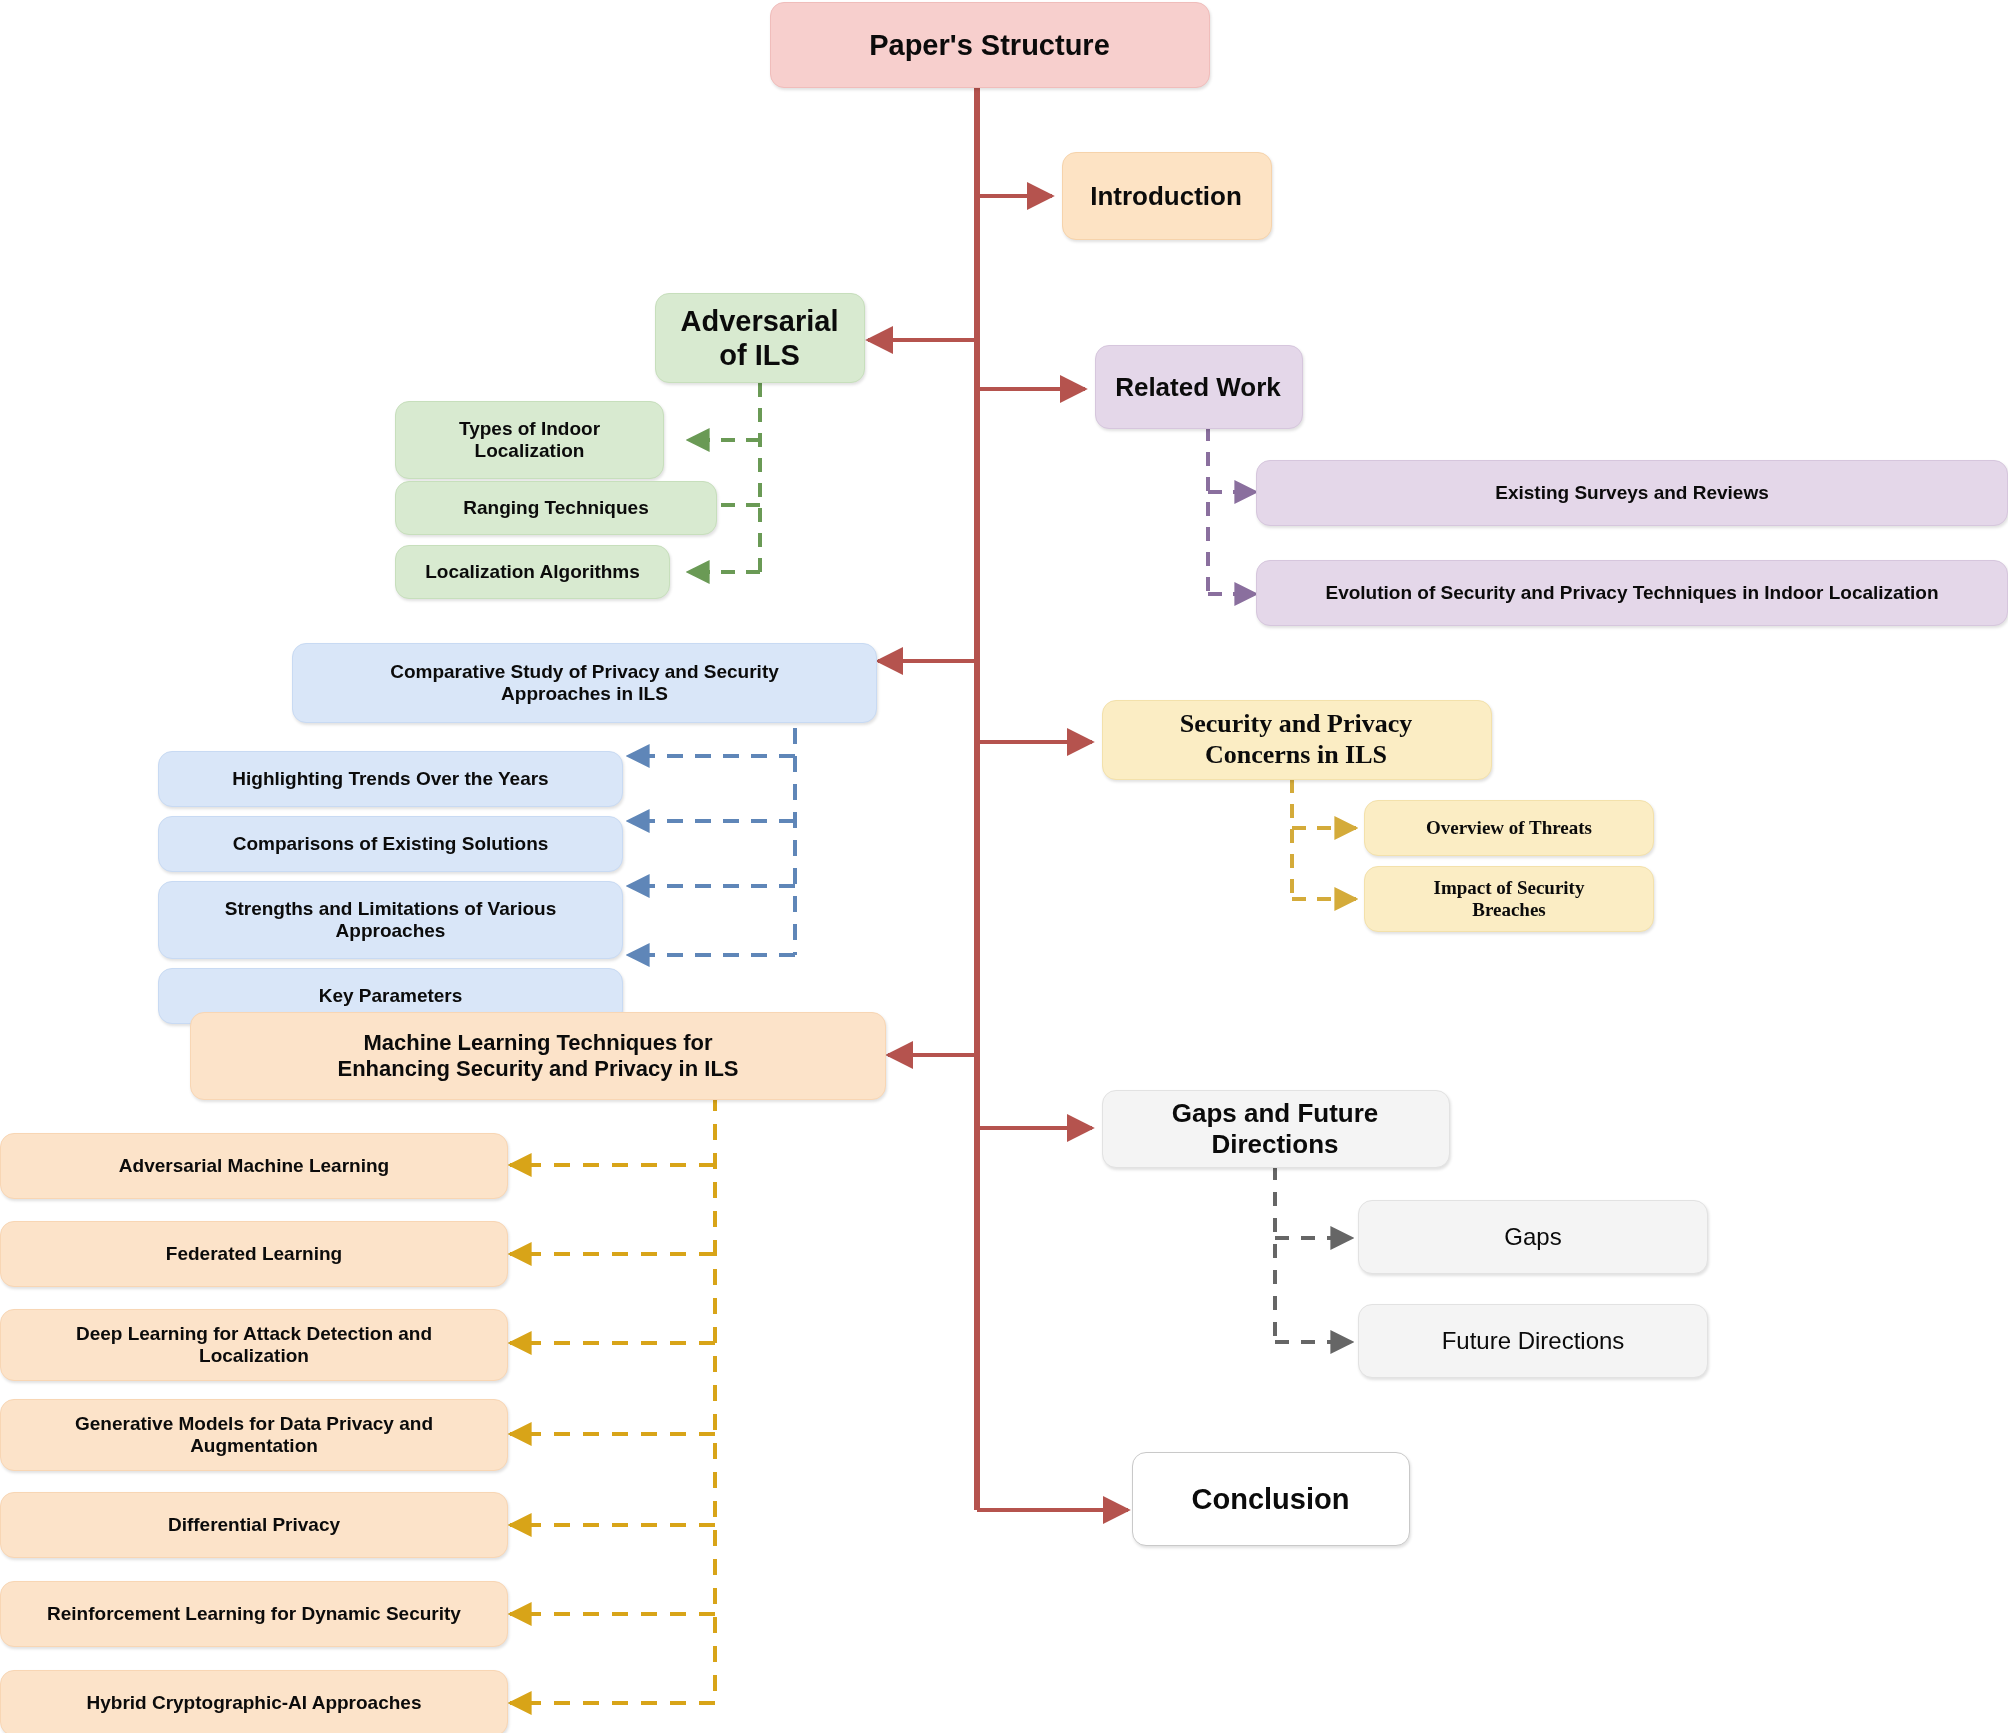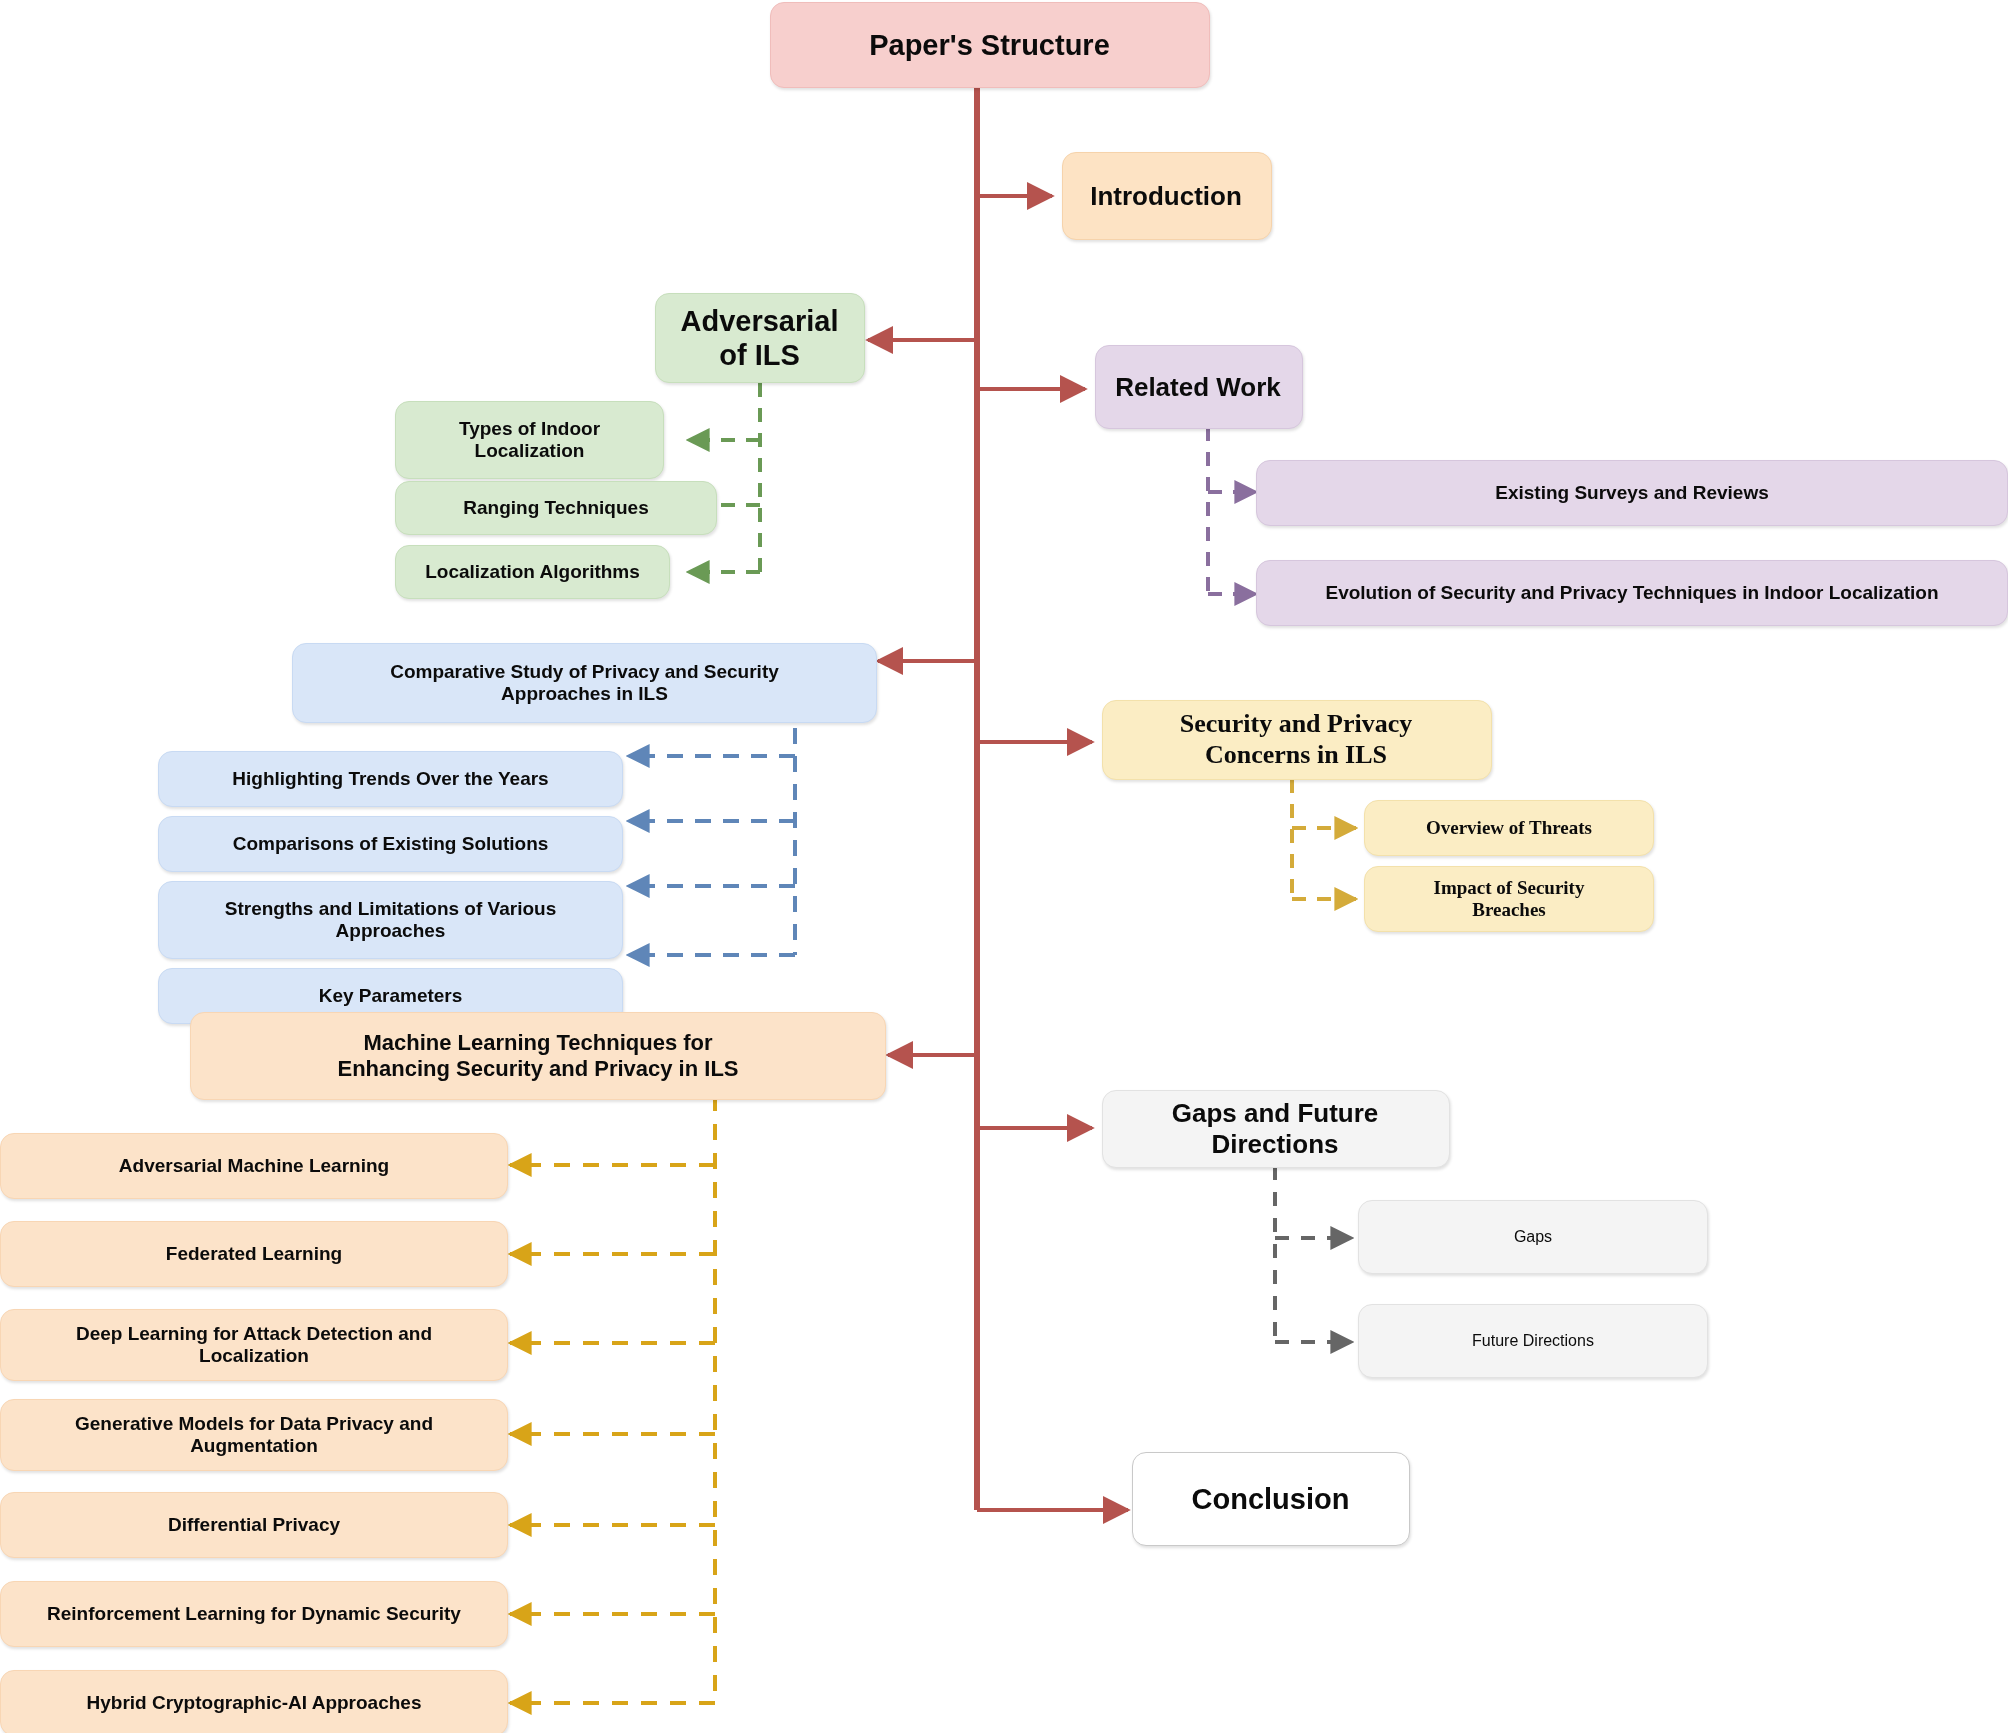--- a/index.html
+++ b/index.html
@@ -51,21 +51,21 @@
   .c-yellow { background: #fbedc4; border: 1px solid #f3e1ab; font-family: Liberation Serif, serif; }
   .c-orange { background: #fce3c9; border: 1px solid #f8d6b4; }
   .c-gray   { background: #f4f4f4; border: 1px solid #e2e2e2; }
   .c-white  { background: #ffffff; border: 1px solid #c9c9c9; }
 
   
   .t-xl { font-size: 29px; padding-left: 9px; }
   .t-lg { font-size: 26px; padding-left: 8px; }
   .t-md { font-size: 22px; }
   .t-sm { font-size: 19px; }
-  .t-rg { font-size: 16px; font-weight: normal; }
+  .t-rg { font-size: 24px; font-weight: normal; }
 </style>
 </head>
 <body>
 
 <div id="canvas">
 
   <svg id="edges" viewBox="0 0 2008 1733" xmlns="http://www.w3.org/2000/svg">
     <defs>
       <marker id="ar-red" viewBox="0 0 10 10" refX="9" refY="5" markerWidth="7" markerHeight="7" orient="auto-start-reverse">
         <path d="M 0 0 L 10 5 L 0 10 z" fill="#b5534e"></path>

